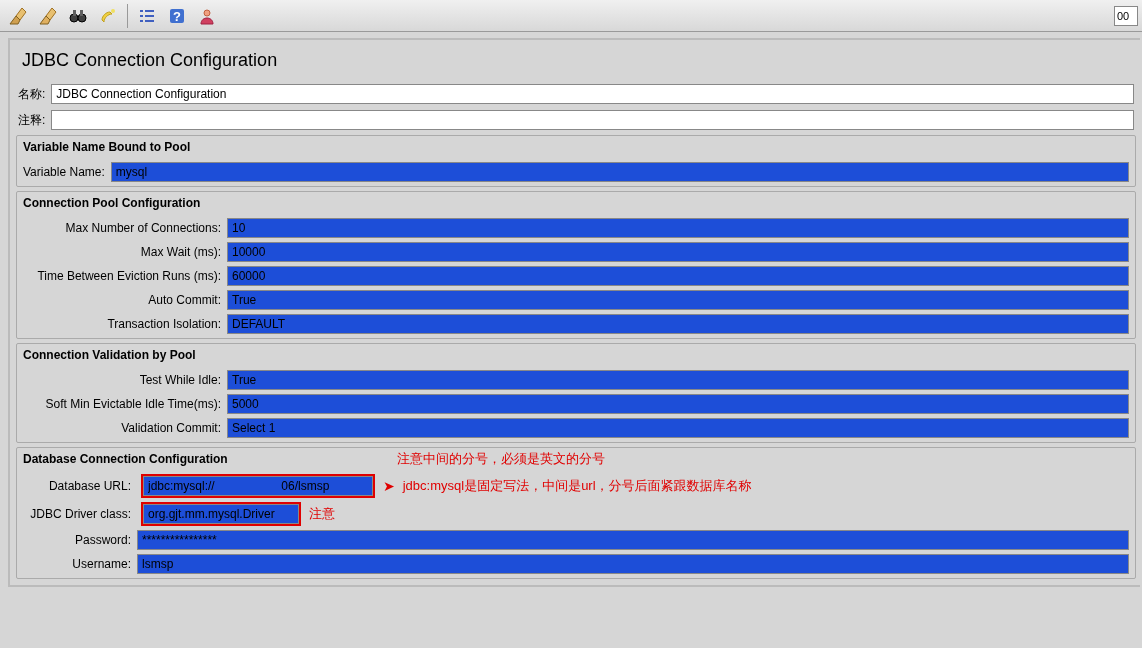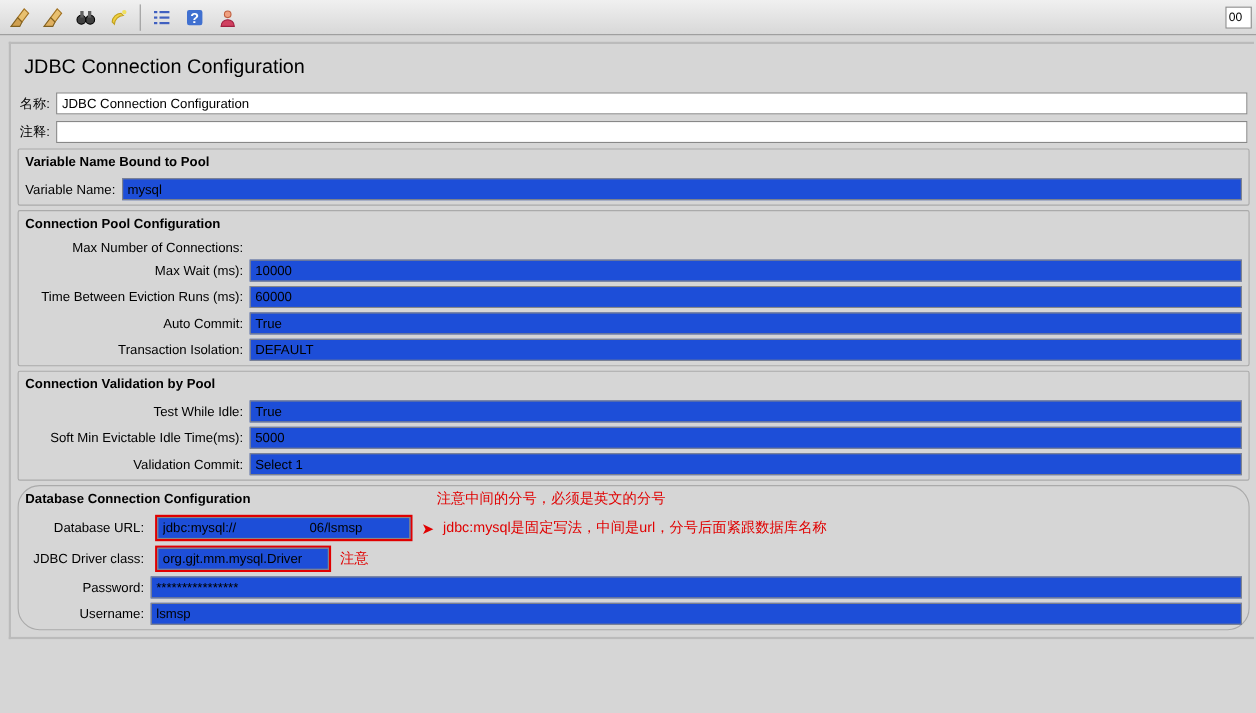--- a/index.html
+++ b/index.html
@@ -217,20 +217,21 @@
         <input type="text" value="mysql" style="">
       </div>
     </div>
   </div>
 
   <div class="section">
     <div class="section-title">Connection Pool Configuration</div>
     <div class="section-body">
       <div class="form-row">
         <span class="form-label label-col-200">Max Number of Connections:</span>
+        <input type="text" value="10" style="">
       </div>
       <div class="form-row">
         <span class="form-label label-col-200">Max Wait (ms):</span>
         <input type="text" value="10000" style="">
       </div>
       <div class="form-row">
         <span class="form-label label-col-200">Time Between Eviction Runs (ms):</span>
         <input type="text" value="60000" style="">
       </div>
       <div class="form-row">
@@ -255,21 +256,21 @@
         <span class="form-label label-col-200">Soft Min Evictable Idle Time(ms):</span>
         <input type="text" value="5000" style="">
       </div>
       <div class="form-row">
         <span class="form-label label-col-200">Validation Commit:</span>
         <input type="text" value="Select 1" style="">
       </div>
     </div>
   </div>
 
-  <div class="section" style="position:relative;border-radius:20px;">
+  <div class="section" style="position:relative;">
     <div class="section-title">Database Connection Configuration</div>
     <div class="annotation" style="position:absolute; left:380px; top:2px;">注意中间的分号，必须是英文的分号</div>
     <div class="section-body">
       <div class="form-row db-config-row">
         <span class="form-label label-col-110">Database URL:</span>
         <span class="red-box" style="display:inline-flex;">
           <input type="text" style="width: 230px; flex: 0 0 auto;" id="dburl" value="jdbc:mysql://                    06/lsmsp">
         </span>
         <span class="arrow">➤</span>
         <span class="annotation">jdbc:mysql是固定写法，中间是url，分号后面紧跟数据库名称</span>

